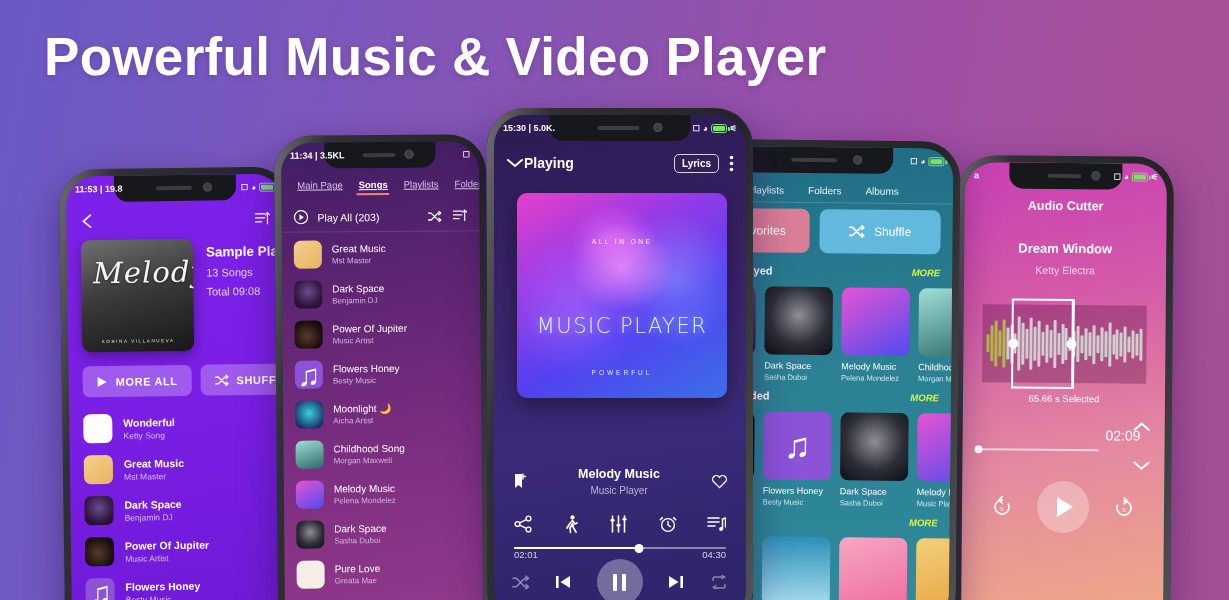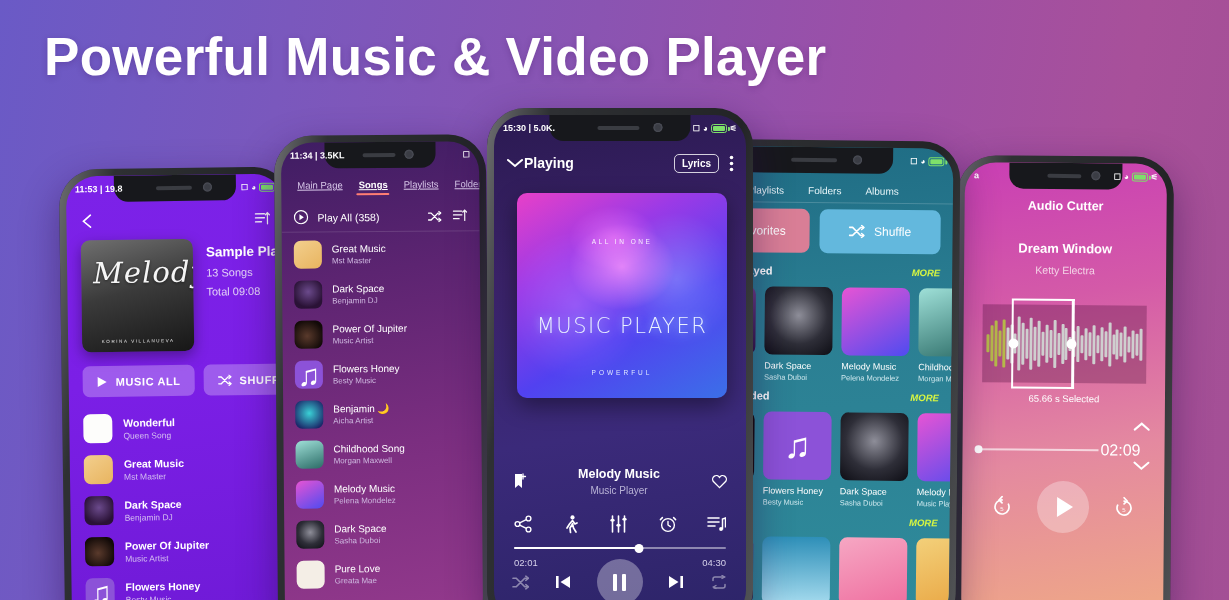--- a/index.html
+++ b/index.html
@@ -144,21 +144,21 @@
   .p3-nowinfo .t { color:#fff; font-size:12.5px; font-weight:bold; }
   .p3-nowinfo .s { color:#b9b3d6; font-size:10px; margin-top:4px; }
   .p3-actions { position:absolute; top:400px; left:0; width:100%;
       display:flex; justify-content:space-between; padding:0 20px; color:#fff; }
   .p3-seek { position:absolute; top:432px; left:20px; right:20px; }
   .p3-seek .bar { height:2px; background:rgba(255,255,255,.45); border-radius:2px; position:relative; }
   .p3-seek .bar i { position:absolute; left:0; top:0; height:100%; width:59%;
       background:#fff; border-radius:2px; display:block; }
   .p3-seek .knob { position:absolute; left:59%; top:-3.5px; width:9px; height:9px;
       border-radius:50%; background:#fff; transform:translateX(-50%); }
-  .p3-times { display:flex; justify-content:space-between; margin-top:8px;
+  .p3-times { display:flex; justify-content:space-between; 
       color:#d6d2ea; font-size:9.5px; }
   .p3-transport { position:absolute; bottom:16px; left:0; width:100%;
       display:flex; align-items:center; justify-content:space-between; padding:0 18px; color:#fff; }
   .p3-transport .dim { opacity:.45; }
   .pause-btn { width:46px; height:46px; border-radius:50%; background:rgba(255,255,255,.33);
       display:flex; align-items:center; justify-content:center; }
   .pause-btn span { display:block; width:4px; height:17px; background:#fff; border-radius:1px; }
   .pause-btn span + span { margin-left:5px; }
 
   
@@ -204,21 +204,21 @@
   .p5-sel .h.l { left:-5px; } .p5-sel .h.r { right:-5px; }
   .p5-selbar { position:absolute; top:136px; left:104px; width:7px; height:90px;
       border:2.2px solid #fff; border-left:none; }
   .p5-seltxt { position:absolute; top:230px; left:0; width:100%; text-align:center;
       color:#fff; font-size:9.5px; }
   .p5-spin { position:absolute; right:14px; color:#fff; }
   .p5-prog { position:absolute; top:286px; left:14px; width:122px; height:2px;
       background:rgba(255,255,255,.65); }
   .p5-prog .k { position:absolute; left:-2px; top:-3px; width:8px; height:8px;
       border-radius:50%; background:#fff; }
-  .p5-time { position:absolute; top:278px; right:24px; color:#fff; font-size:16px; }
+  .p5-time { position:absolute; top:264px; right:24px; color:#fff; font-size:14px; }
   .p5-controls { position:absolute; top:318px; left:0; width:100%;
       display:flex; align-items:center; justify-content:center; gap:24px; color:#fff; }
   .p5-play { width:52px; height:52px; border-radius:50%; background:rgba(255,255,255,.3);
       display:flex; align-items:center; justify-content:center; }
   .tri { width:0; height:0; border-left:16px solid #fff;
       border-top:10px solid transparent; border-bottom:10px solid transparent;
       margin-left:4px; }
   svg { display:block; }
 </style>
 </head>
@@ -267,37 +267,37 @@
         <div class="s">13 Songs</div>
         <div class="s">Total 09:08</div>
       </div>
     </div>
 
     <div class="p1-btns">
       <div class="p1-btn">
         <svg width="11" height="12" viewBox="0 0 11 12">
             <path d="M1 1 L10 6 L1 11 Z" fill="#fff"></path>
           </svg>
-        <span>MUSIC ALL</span>
+        <span>MORE ALL</span>
       </div>
       <div class="p1-btn">
         <svg width="14" height="12" viewBox="0 0 16 14">
             <path d="M1 3h3l8 8h3M1 11h3l8-8h3" stroke="#fff" stroke-width="1.5" fill="none" stroke-linecap="round"></path>
             <path d="M13 1l2.5 2-2.5 2M13 9l2.5 2-2.5 2" stroke="#fff" stroke-width="1.4" fill="none" stroke-linecap="round"></path>
           </svg>
         <span>SHUFFLE</span>
       </div>
     </div>
 
     <div class="p1-list">
         <div class="p1-row">
           <div class="art art-wonderful"></div>
           <div>
             <div class="tt">Wonderful</div>
-            <div class="ss">Queen Song</div>
+            <div class="ss">Ketty Song</div>
           </div>
         </div>
         <div class="p1-row">
           <div class="art art-great"></div>
           <div>
             <div class="tt">Great Music</div>
             <div class="ss">Mst Master</div>
           </div>
         </div>
         <div class="p1-row">
@@ -345,21 +345,21 @@
         <div class="p2-tab active">Songs</div>
         <div class="p2-tab">Playlists</div>
         <div class="p2-tab">Folders</div>
       </div>
 
     <div class="p2-playall">
       <svg width="15" height="15" viewBox="0 0 16 16">
           <circle cx="8" cy="8" r="7" stroke="#fff" stroke-width="1.3" fill="none"></circle>
           <path d="M6.3 4.8 L11 8 L6.3 11.2 Z" fill="#fff"></path>
         </svg>
-      <span class="lbl">Play All (358)</span>
+      <span class="lbl">Play All (203)</span>
       <span style="margin-right:11px">
         <svg width="14" height="12" viewBox="0 0 16 14">
             <path d="M1 3h3l8 8h3M1 11h3l8-8h3" stroke="#fff" stroke-width="1.5" fill="none" stroke-linecap="round"></path>
             <path d="M13 1l2.5 2-2.5 2M13 9l2.5 2-2.5 2" stroke="#fff" stroke-width="1.4" fill="none" stroke-linecap="round"></path>
           </svg>
       </span>
       <span>
         <svg width="15" height="15" viewBox="0 0 16 16">
             <path d="M1 3h9M1 7h9M1 11h6" stroke="#fff" stroke-width="1.4" stroke-linecap="round"></path>
             <path d="M13 2v11M11 4l2-2 2 2" stroke="#fff" stroke-width="1.3" fill="none" stroke-linecap="round"></path>
@@ -394,21 +394,21 @@
             <span class="note-glyph">♫</span>
           </div>
           <div>
             <div class="tt">Flowers Honey</div>
             <div class="ss">Besty Music</div>
           </div>
         </div>
         <div class="p2-row">
           <div class="art art-moonlight"></div>
           <div>
-            <div class="tt">Benjamin 🌙</div>
+            <div class="tt">Moonlight 🌙</div>
             <div class="ss">Aicha Artist</div>
           </div>
         </div>
         <div class="p2-row">
           <div class="art art-childhood"></div>
           <div>
             <div class="tt">Childhood Song</div>
             <div class="ss">Morgan Maxwell</div>
           </div>
         </div>

